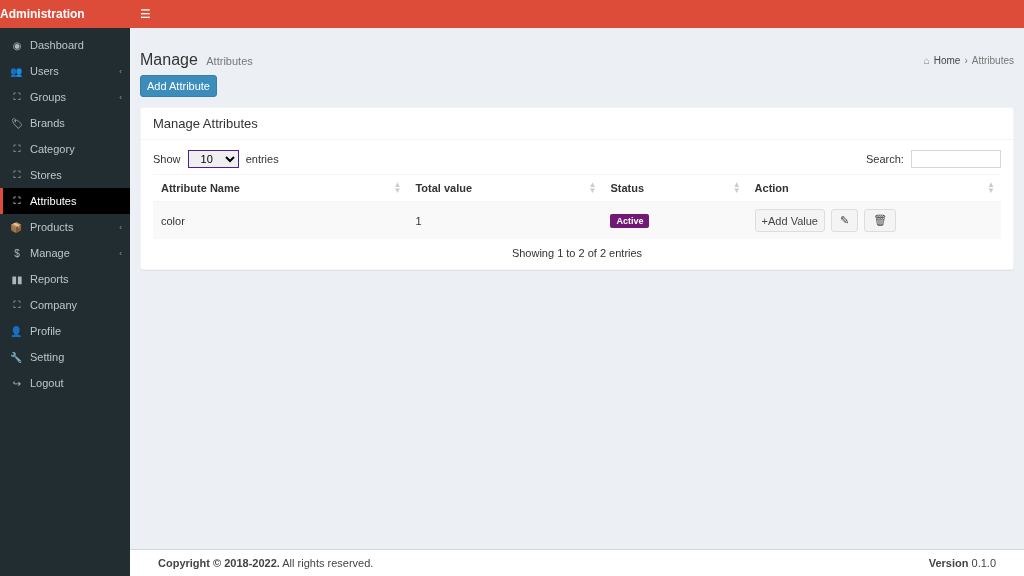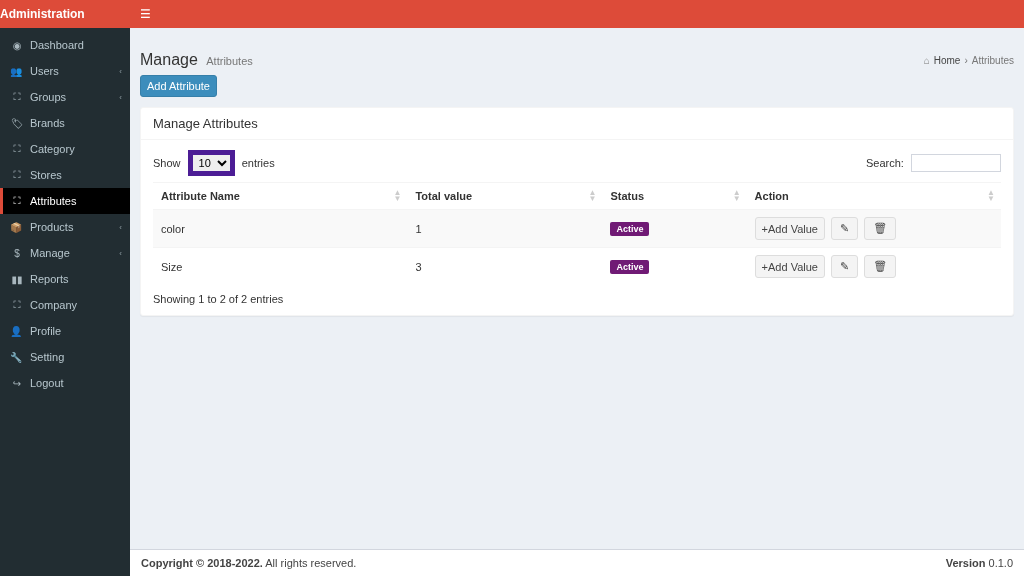--- a/index.html
+++ b/index.html
@@ -26,39 +26,39 @@
   .btn { display: inline-flex; align-items: center; border: 1px solid transparent; border-radius: 3px; padding: 4px 6px; font-size: 11px; cursor: pointer; background: #fff; }
   .btn-primary { background: #3c8dbc; color: #fff; border-color: #367fa9; }
   .btn-default { background: #f4f4f4; color: #444; border-color: #ddd; }
   .btn-icon { padding: 4px 8px; }
   .btn + .btn { margin-left: 3px; }
   .add-attr { margin-top: 6px; }
   .panel { background: #fff; border: 1px solid #f4f4f4; border-radius: 3px; margin-top: 10px; box-shadow: 0 1px 1px rgba(0,0,0,.05); }
   .panel-header { padding: 8px 12px; border-bottom: 1px solid #f4f4f4; font-size: 13px; color: #333; }
   .panel-body { padding: 10px 12px; }
   .dt-top { display: flex; justify-content: space-between; align-items: center; margin-bottom: 6px; font-size: 11px; color: #333; }
-  .dt-top select { border: 5px solid #4c1d95; font-size: 11px; padding: 1px 2px; margin: 0 4px; }
+  .dt-top select { border: 1px solid #4c1d95; font-size: 11px; padding: 1px 8px; margin: 0 4px; }
   .dt-top input[type="search"] { border: 1px solid #d2d6de; padding: 2px 4px; font-size: 11px; width: 90px; margin-left: 4px; }
   table.dt { width: 100%; border-collapse: collapse; font-size: 11px; }
   table.dt th, table.dt td { border-top: 1px solid #f4f4f4; padding: 7px 8px; text-align: left; vertical-align: middle; }
   table.dt th { font-weight: 700; color: #333; border-bottom: 1px solid #f4f4f4; position: relative; }
   table.dt tbody tr:nth-child(odd) { background: #f9f9f9; }
   .sort-icons { position: absolute; right: 6px; top: 50%; transform: translateY(-50%); color: #ccc; font-size: 8px; line-height: 6px; }
   .badge { display: inline-block; padding: 2px 6px; font-size: 9px; font-weight: 700; color: #fff; border-radius: 2px; }
   .badge-success { background: #701a75; }
-  .dt-bottom { display: flex; justify-content: space-between; align-items: center; margin-top: 8px; font-size: 11px; color: #333; }
+  .dt-bottom { display: flex; justify-content: space-between; align-items: center; margin-top: 8px; font-size: 11px; color: #333; flex-direction: column; }
   .pagination { display: flex; }
   .pagination .pg { border: 1px solid #ddd; padding: 4px 8px; margin-left: -1px; color: #777; background: #fff; cursor: pointer; font-size: 11px; }
   .pagination .pg:first-child { border-radius: 3px 0 0 3px; }
   .pagination .pg:last-child { border-radius: 0 3px 3px 0; }
   .pagination .pg.active { background: #337ab7; color: #fff; border-color: #337ab7; }
   .pagination .pg.disabled { color: #aaa; cursor: default; }
   .action-btns { display: flex; gap: 3px; }
   
-  .footer { position: absolute; bottom: 0; left: 130px; right: 0; background: #fff; border-top: 1px solid #d2d6de; padding: 7px 11px; display: flex; justify-content: space-between; font-size: 11px; color: #444; }
+  .footer { position: absolute; bottom: 0; left: 130px; right: 0; background: #fff; border-top: 1px solid #d2d6de; padding: 7px 28px; display: flex; justify-content: space-between; font-size: 11px; color: #444; }
 </style>
 </head>
 <body>
 
 <div class="app">
   <aside class="sidebar">
     <div class="logo">Administration</div>
     <ul class="nav" id="nav">
         <li class="nav-item">
           <span class="icon">◉</span>
@@ -196,36 +196,20 @@
                       <button class="btn btn-default"><span>+</span> Add Value</button>
                       <button class="btn btn-default btn-icon">
                         <span>✎</span>
                       </button>
                       <button class="btn btn-default btn-icon">
                         <span>🗑</span>
                       </button>
                     </div>
                   </td>
                 </tr>
-                <tr>
-                  <td>Size</td>
-                  <td>3</td>
-                  <td><span class="badge badge-success">Active</span></td>
-                  <td>
-                    <div class="action-btns">
-                      <button class="btn btn-default"><span>+</span> Add Value</button>
-                      <button class="btn btn-default btn-icon">
-                        <span>✎</span>
-                      </button>
-                      <button class="btn btn-default btn-icon">
-                        <span>🗑</span>
-                      </button>
-                    </div>
-                  </td>
-                </tr>
               </tbody>
           </table>
 
           <div class="dt-bottom">
             <div>Showing 1 to 2 of 2 entries</div>
           </div>
 
         </div>
       </div>
 

